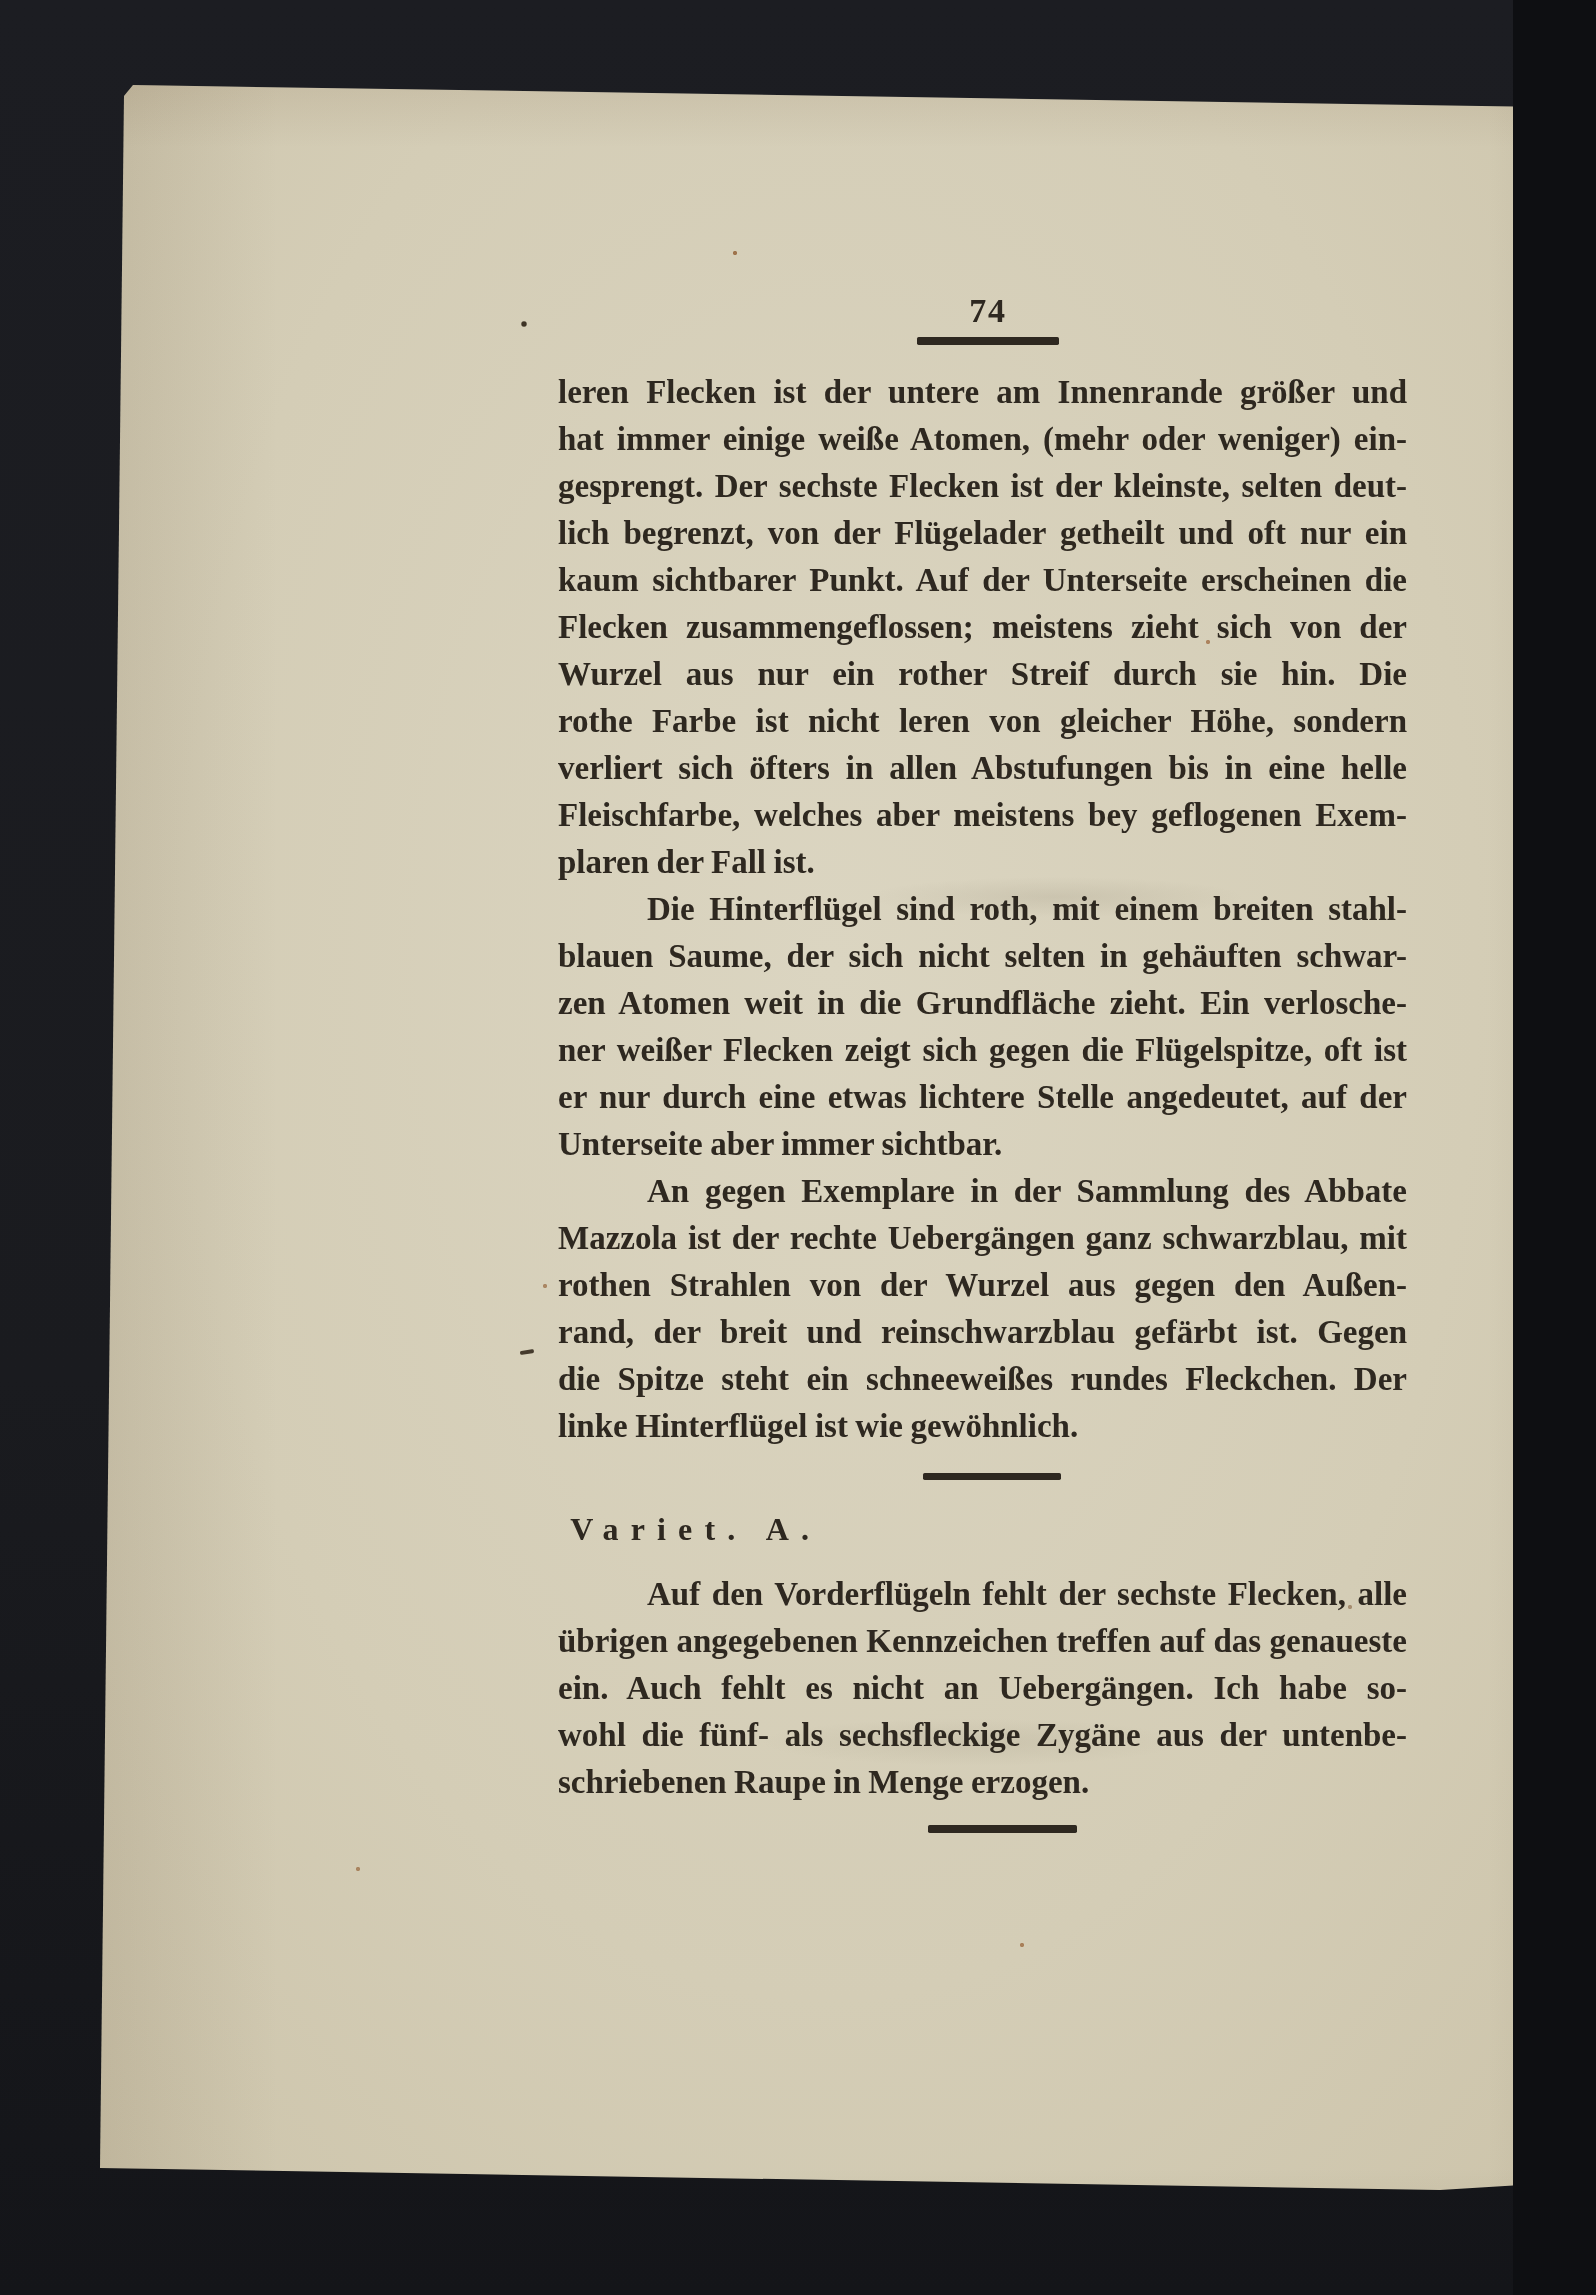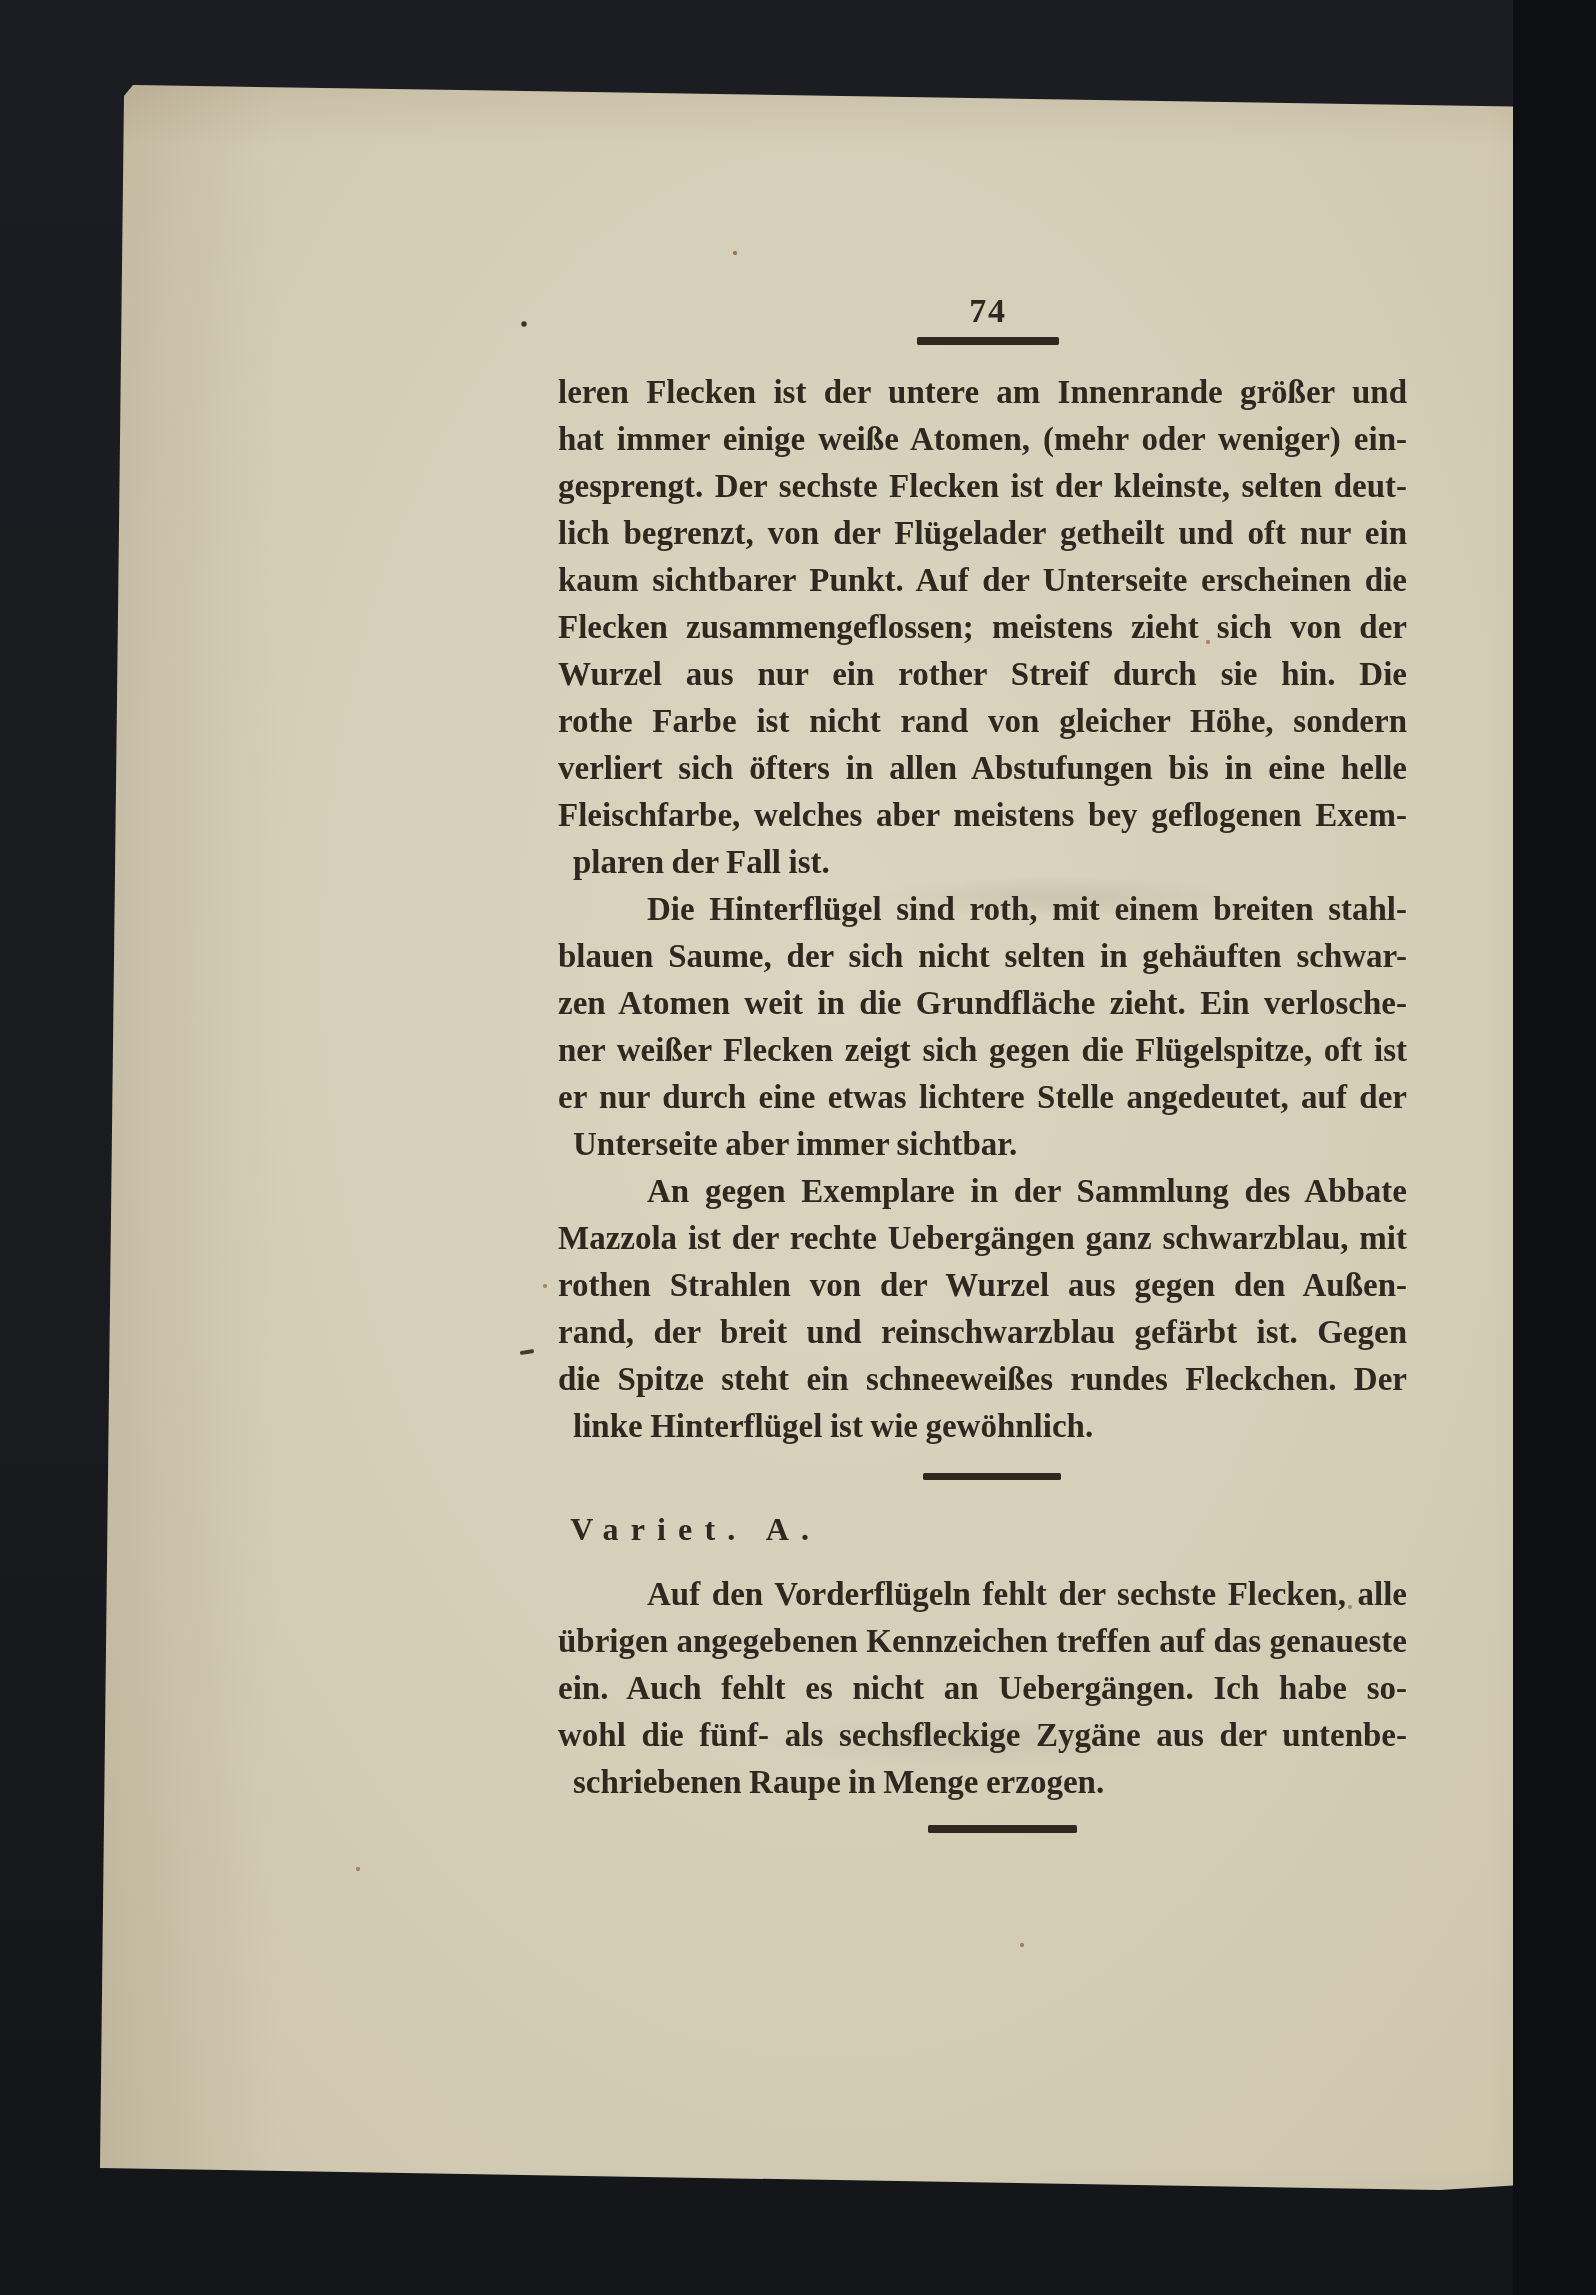--- a/index.html
+++ b/index.html
@@ -46,21 +46,21 @@
   }
   .pagenum-rule{position:absolute;left:917px;top:337px;width:142px;height:7.6px;background:var(--ink,#2e2820);border-radius:1.7px;}
   .textblock{
     position:absolute;left:558px;width:849px;
     font-size:33px;font-weight:700;color:var(--ink,#2e2820);
     line-height:47px;word-spacing:-0.8px;
   }
   .tb1{top:369px;}
   .tb2{top:1571px;}
   .line{text-align:justify;text-align-last:justify;height:47px;overflow:hidden;}
-  .line.para-end{text-align-last:left;margin-left:15px;}
+  .line.para-end{text-align-last:left;}
   .line.indent{text-indent:89px;}
   .mid-rule{position:absolute;left:923px;top:1473px;width:138px;height:6.8px;background:var(--ink,#2e2820);border-radius:1.7px;}
   .heading{
     position:absolute;left:558px;top:1511px;width:849px;height:44px;
     text-align:left;font-size:32px;font-weight:700;color:var(--ink,#2e2820);
     letter-spacing:.38em;text-indent:.38em;
   }
   .end-rule{position:absolute;left:928px;top:1825px;width:149px;height:8.4px;background:var(--ink,#2e2820);border-radius:1.7px;}
   .artifact-dash{
     position:absolute;left:520px;top:1350px;width:14.4px;height:4.2px;
@@ -79,21 +79,21 @@
   <div class="pagenum-rule"></div>
 
   <div class="textblock tb1">
       <div class="line">leren Flecken ist der untere am Innenrande größer und</div>
       <div class="line">hat immer einige weiße Atomen, (mehr oder weniger) ein-</div>
       <div class="line">gesprengt. Der sechste Flecken ist der kleinste, selten deut-</div>
       <div class="line">lich begrenzt, von der Flügelader getheilt und oft nur ein</div>
       <div class="line">kaum sichtbarer Punkt. Auf der Unterseite erscheinen die</div>
       <div class="line">Flecken zusammengeflossen; meistens zieht sich von der</div>
       <div class="line">Wurzel aus nur ein rother Streif durch sie hin. Die</div>
-      <div class="line">rothe Farbe ist nicht rand von gleicher Höhe, sondern</div>
+      <div class="line">rothe Farbe ist nicht leren von gleicher Höhe, sondern</div>
       <div class="line">verliert sich öfters in allen Abstufungen bis in eine helle</div>
       <div class="line">Fleischfarbe, welches aber meistens bey geflogenen Exem-</div>
       <div class="line para-end">plaren der Fall ist.</div>
       <div class="line indent">Die Hinterflügel sind roth, mit einem breiten stahl-</div>
       <div class="line">blauen Saume, der sich nicht selten in gehäuften schwar-</div>
       <div class="line">zen Atomen weit in die Grundfläche zieht. Ein verlosche-</div>
       <div class="line">ner weißer Flecken zeigt sich gegen die Flügelspitze, oft ist</div>
       <div class="line">er nur durch eine etwas lichtere Stelle angedeutet, auf der</div>
       <div class="line para-end">Unterseite aber immer sichtbar.</div>
       <div class="line indent">An gegen Exemplare in der Sammlung des Abbate</div>

